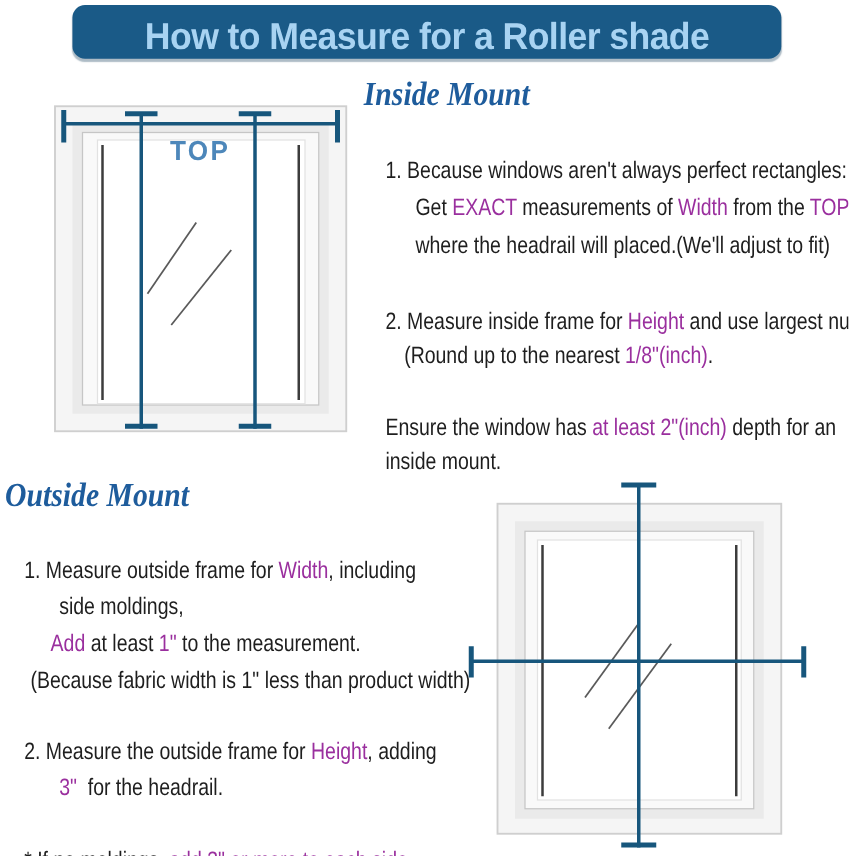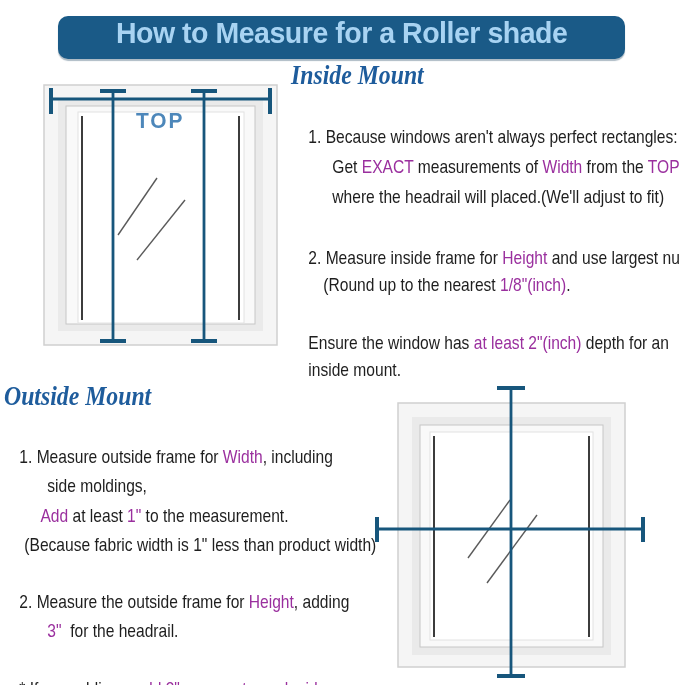--- a/index.html
+++ b/index.html
@@ -2,24 +2,24 @@
 <html style="--header-bg: #1a5a87; --header-text: #a8d3f2; --heading-blue: #1e5c9c; --accent-purple: #9a2f9e; --body-text: #1e1e1e; --measure-line: #17567c; --top-label: #4d87ba; --glass-line: #3c3c3c;"><head>
 <meta charset="utf-8">
 <style>
   html,body { margin:0; padding:0; background:#fff; }
   .canvas {
     position:relative; width:679px; height:685px; background:#ffffff;
     overflow:hidden; font-family:"Liberation Sans", sans-serif;
   }
   
   .banner {
-    position:absolute; left:58px; top:16px; width:567px; height:43px;
+    position:absolute; left:58px; top:4px; width:567px; height:43px;
     background:var(--header-bg); border-radius:10px;
     box-shadow:0 2px 1px rgba(20,60,90,.35);
-    display:flex; align-items:flex-start; justify-content:center;
+    display:flex; align-items:flex-end; justify-content:center;
   }
   .banner span {
     color:var(--header-text); font-size:30px; font-weight:bold;
     letter-spacing:-.5px; transform:scaleX(.95); white-space:pre;
   }
   
   .mount-heading {
     position:absolute; margin:0; color:var(--heading-blue);
     font-family:"Liberation Serif", serif; font-style:italic;
     font-weight:600; font-size:27px; white-space:pre;

